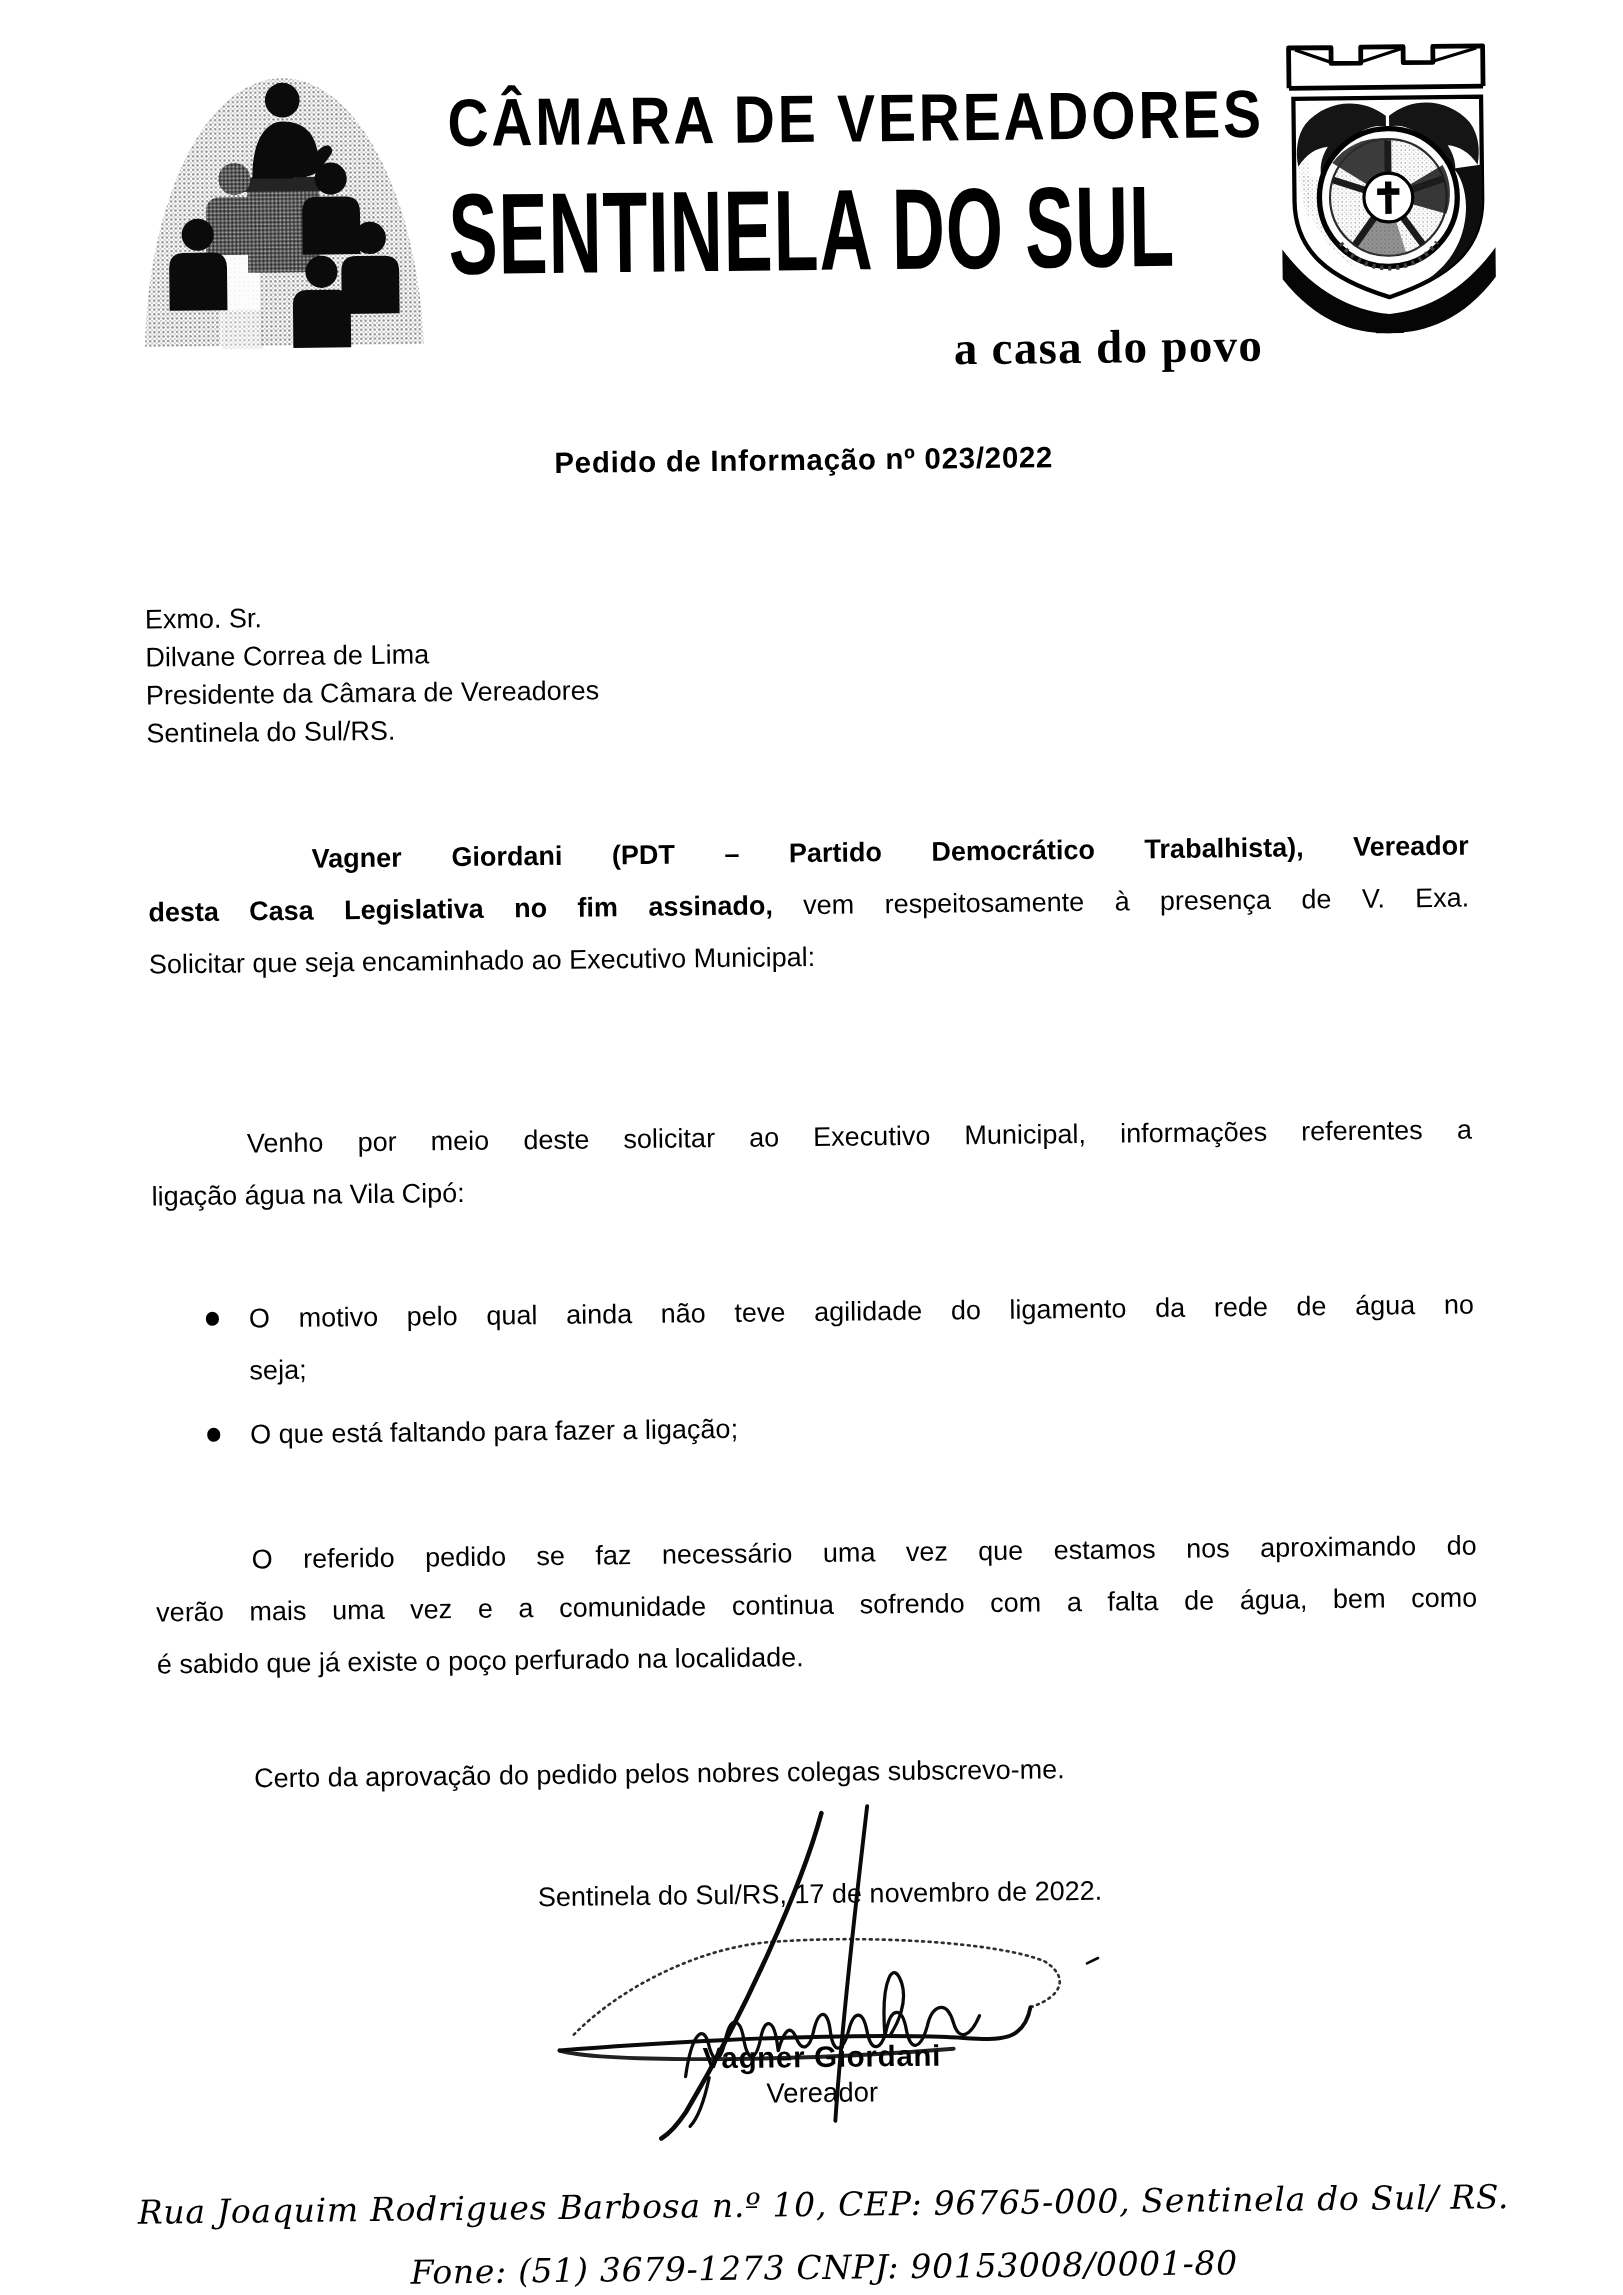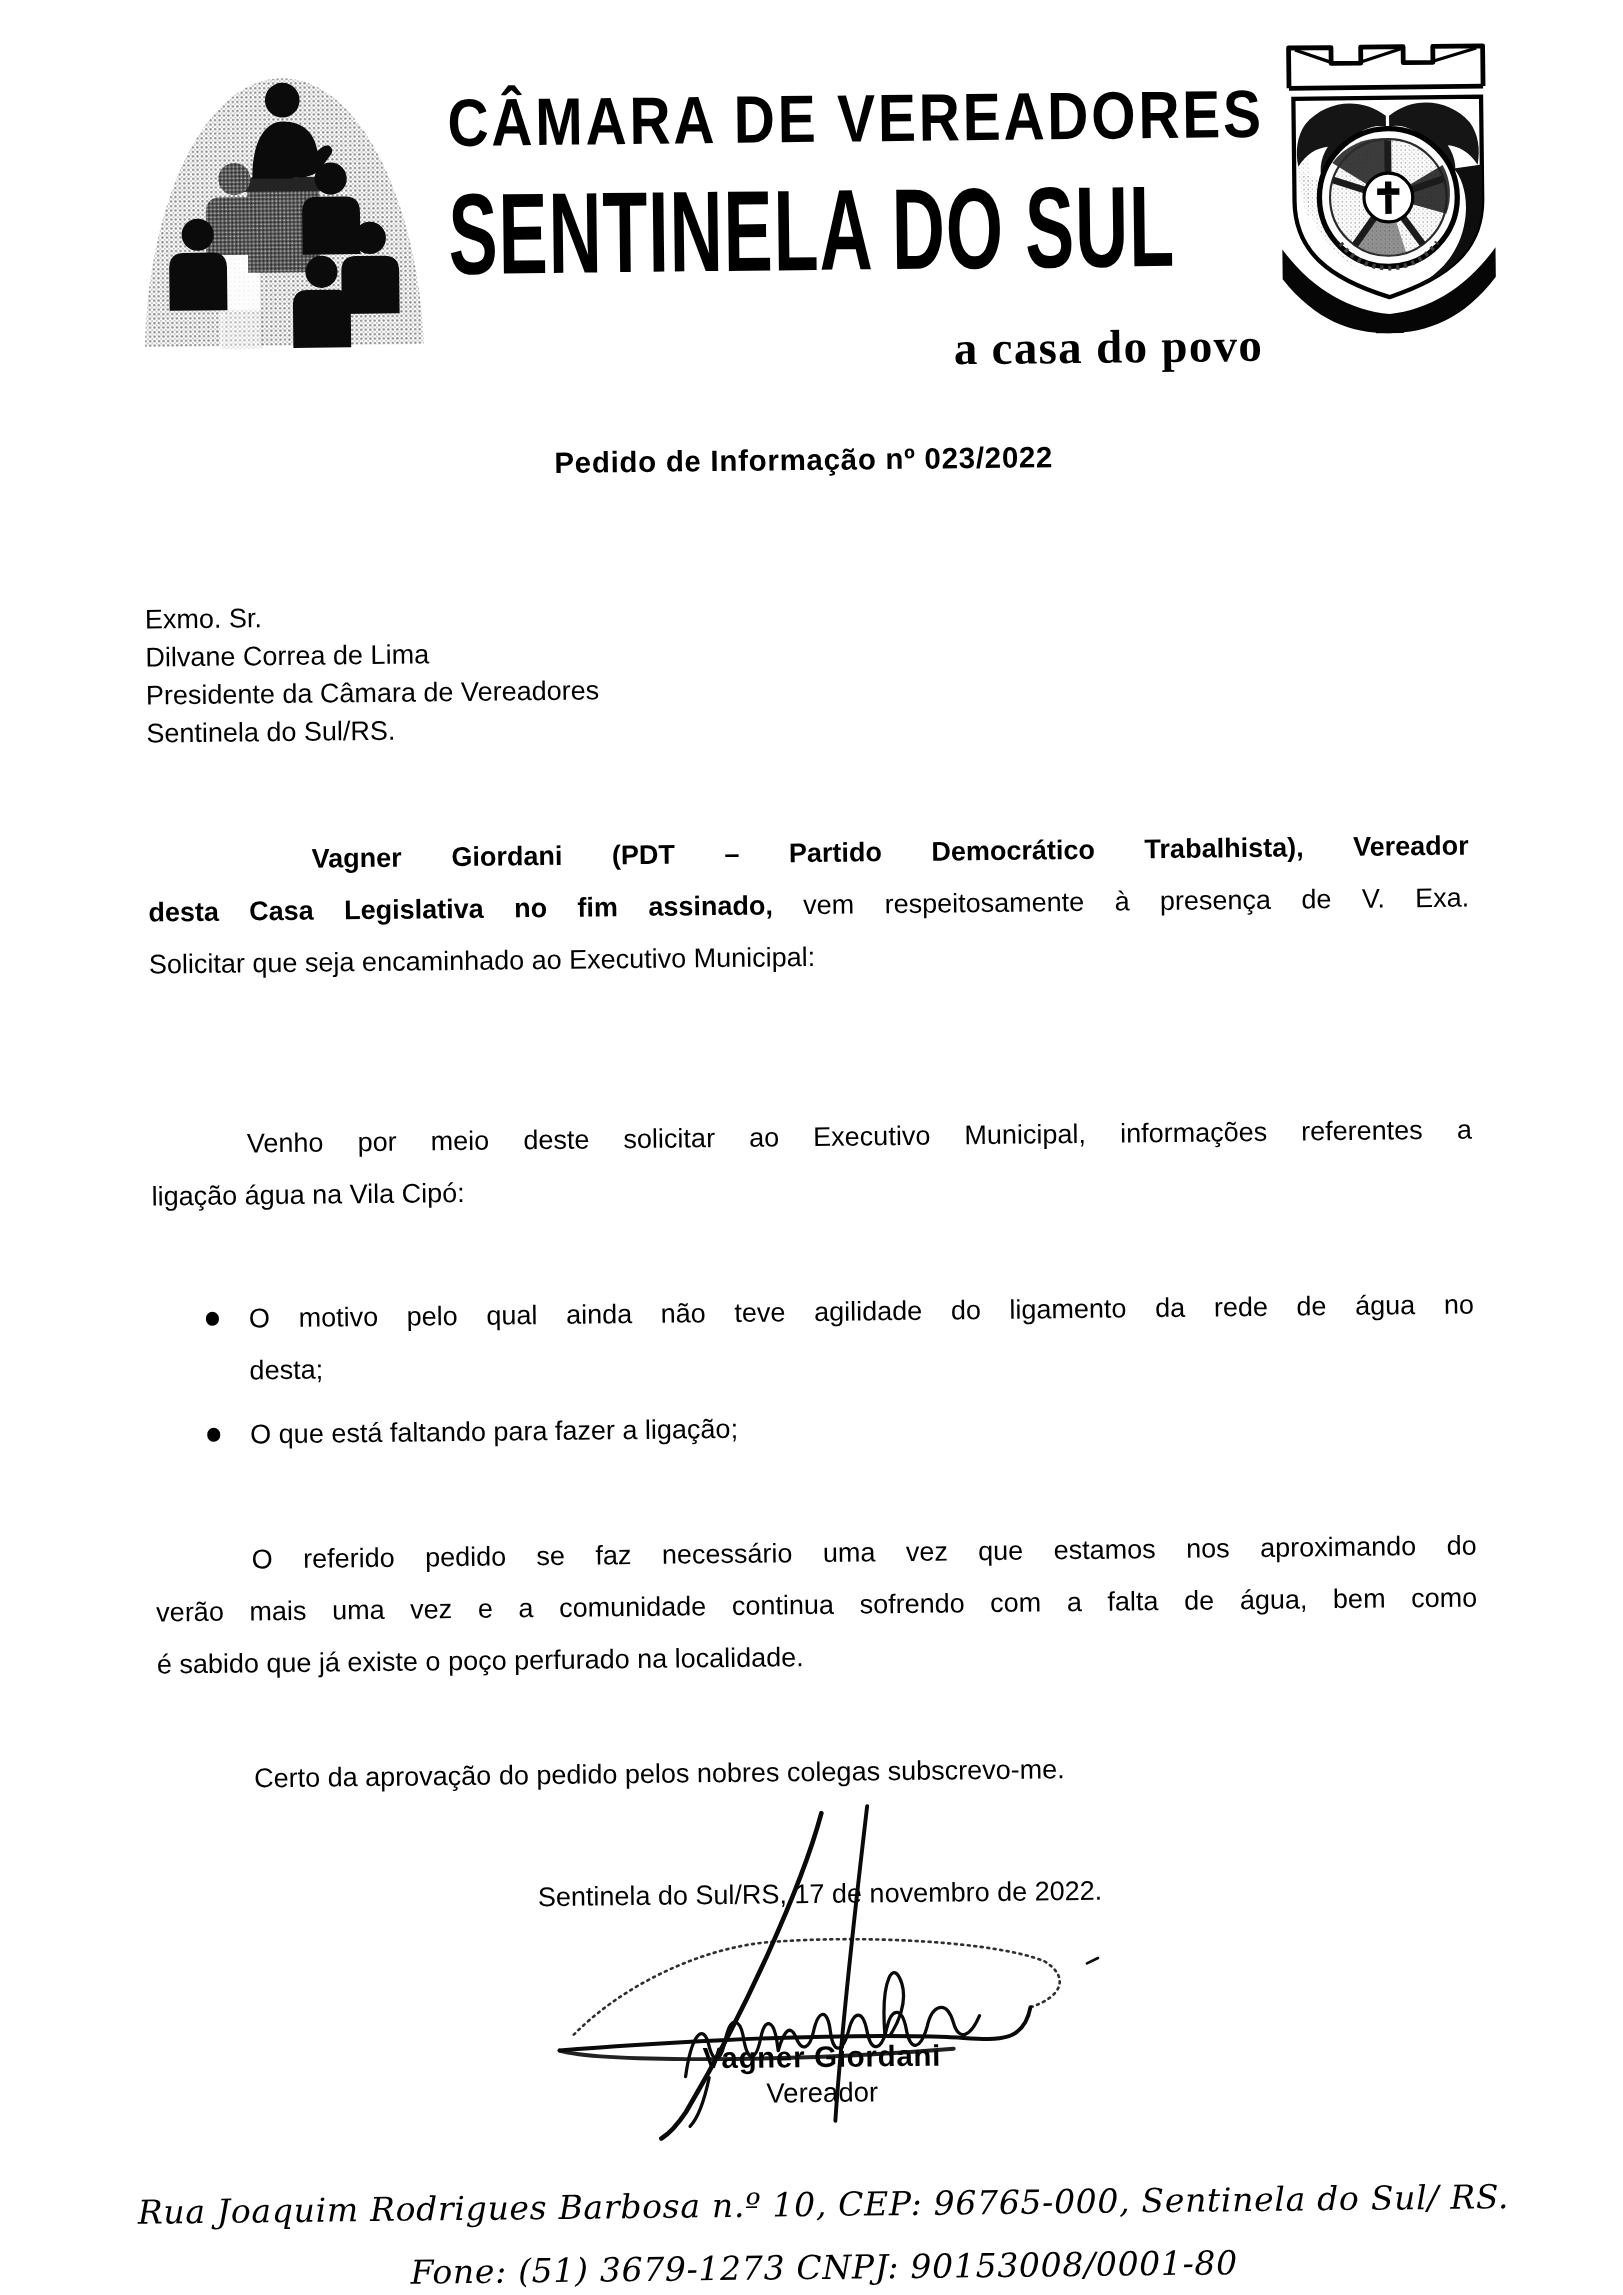--- a/index.html
+++ b/index.html
@@ -192,21 +192,21 @@
         <div class="ln fill"><b>desta Casa Legislativa no fim assinado,</b><span> vem respeitosamente à presença de V. Exa.</span></div>
         <div class="ln"><span>Solicitar que seja encaminhado ao Executivo Municipal:</span></div>
       </div>
       <div class="para">
         <div class="ln fill ind1"><span>Venho por meio deste solicitar ao Executivo Municipal, informações referentes a</span></div>
         <div class="ln"><span>ligação água na Vila Cipó:</span></div>
       </div>
       <ul class="bullets">
         <li>
           <div class="ln fill"><span>O motivo pelo qual ainda não teve agilidade do ligamento da rede de água no</span></div>
-          <div class="ln"><span>desta;</span></div>
+          <div class="ln"><span>seja;</span></div>
         </li>
         <li>
           <div class="ln"><span>O que está faltando para fazer a ligação;</span></div>
         </li>
       </ul>
       <div class="para">
         <div class="ln fill ind1"><span>O referido pedido se faz necessário uma vez que estamos nos aproximando do</span></div>
         <div class="ln fill"><span>verão mais uma vez e a comunidade continua sofrendo com a falta de água, bem como</span></div>
         <div class="ln"><span>é sabido que já existe o poço perfurado na localidade.</span></div>
       </div>

